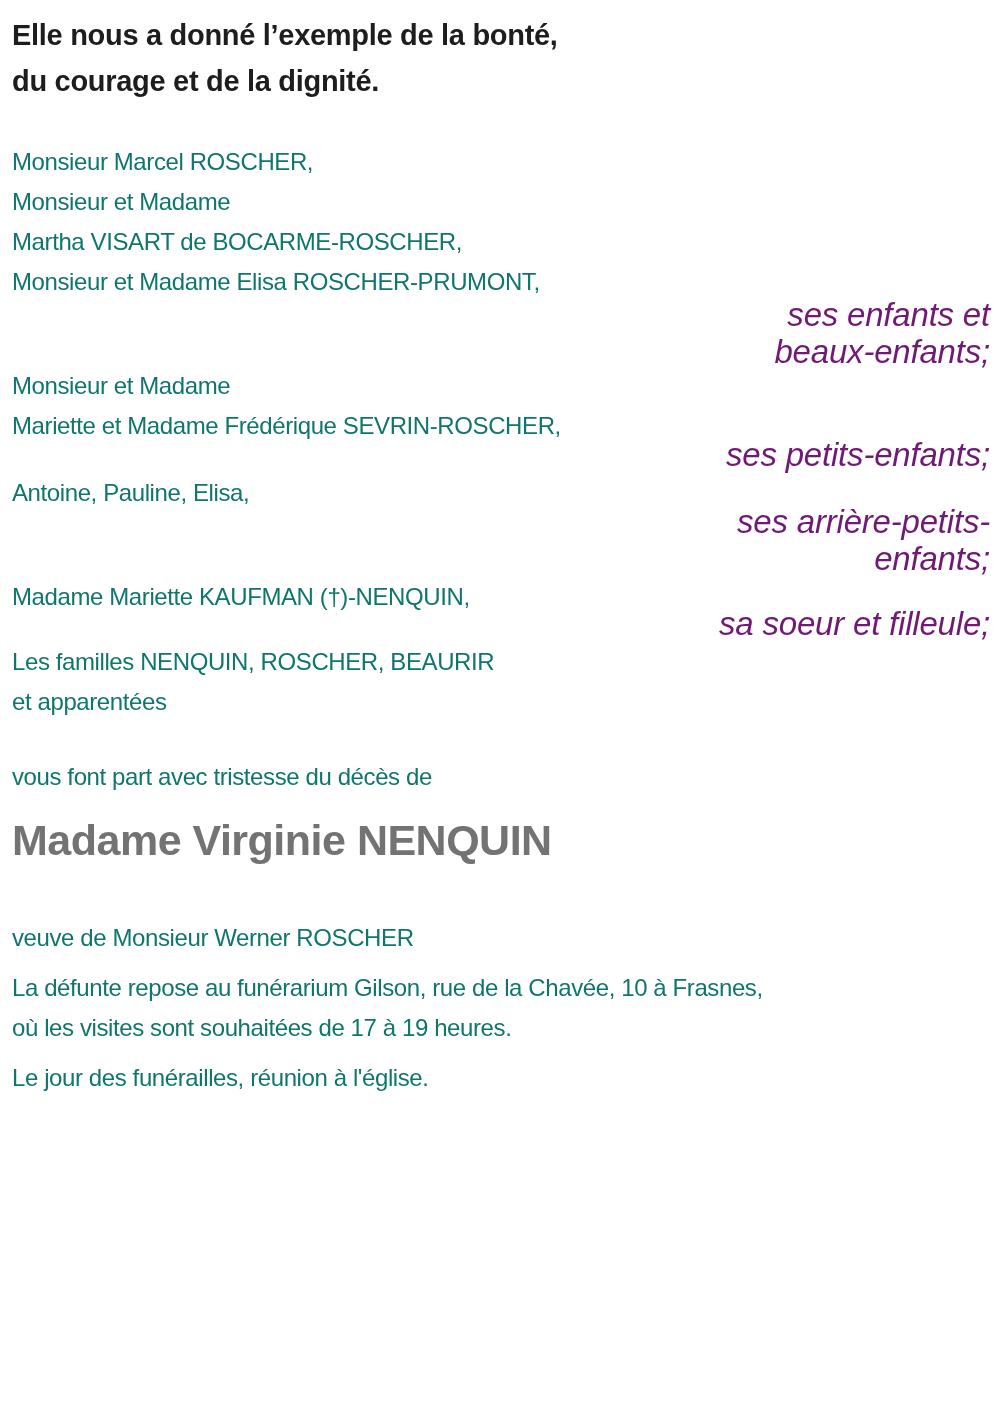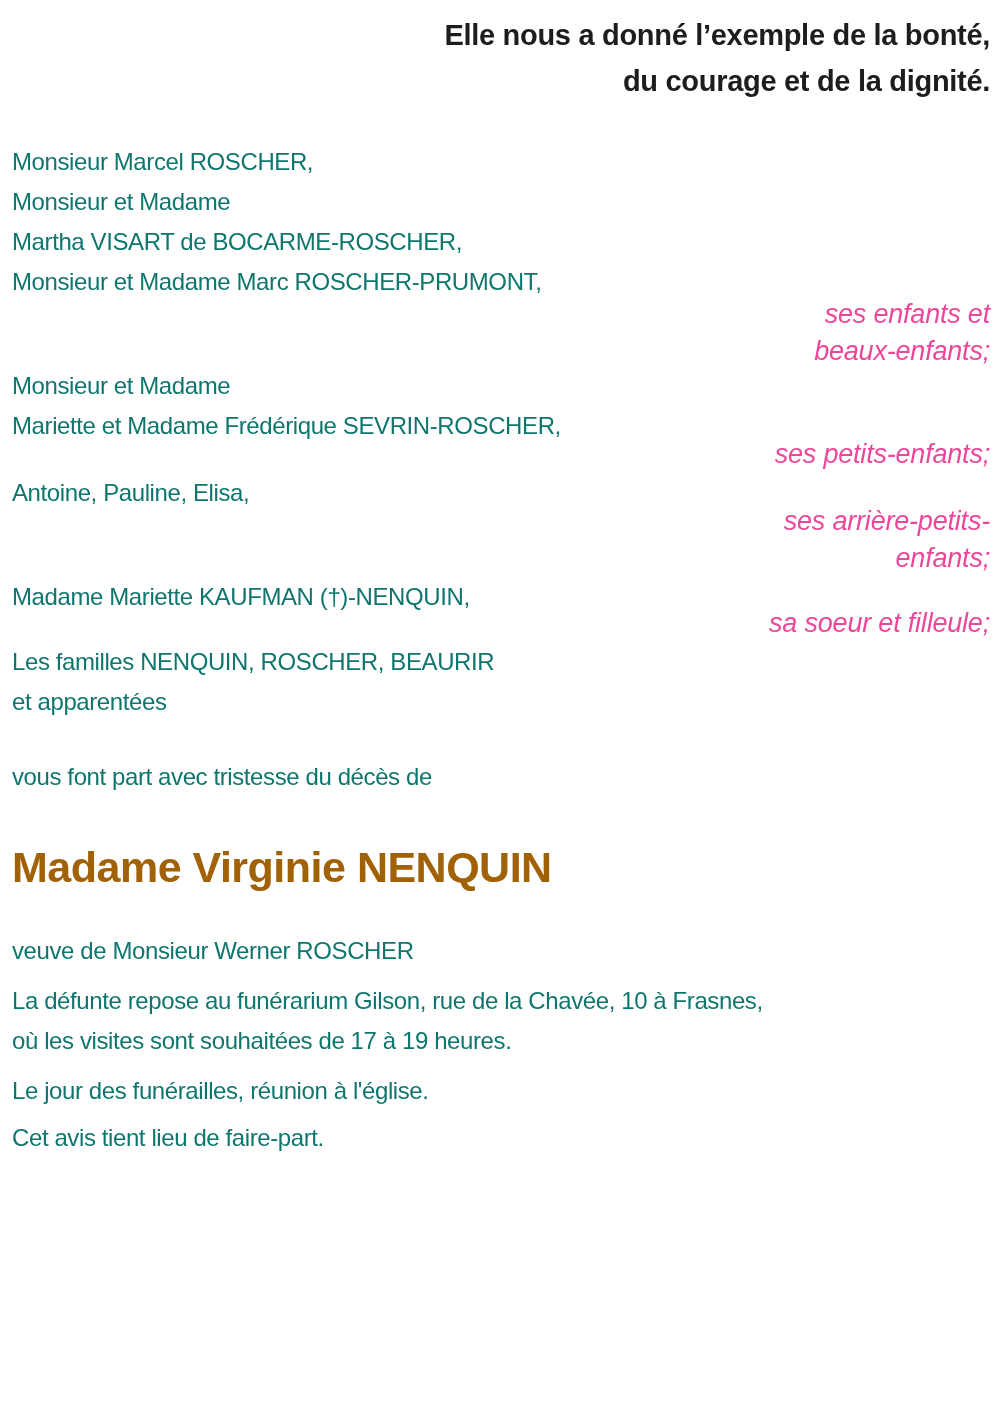--- a/index.html
+++ b/index.html
@@ -20,57 +20,56 @@
   }
   .epigraph {
     margin-bottom: 38px;
   }
   .epigraph-line {
     font-size: 29px;
     line-height: 46px;
     font-weight: 700;
     color: #1d1d1d;
     letter-spacing: -0.3px;
-    text-align: right;
   }
   .body-line {
     font-size: 24px;
     line-height: 40px;
     letter-spacing: -0.4px;
     color: #0f766e;
     white-space: nowrap;
   }
   .relation-block {
     text-align: right;
   }
   .relation-line {
-    font-size: 27px;
+    font-size: 33px;
     line-height: 37px;
     font-style: italic;
     letter-spacing: -0.2px;
-    color: #ec4899;
+    color: #701a75;
   }
   .rel-1 { margin-top: -6px; }
   .names-2 { margin-top: -4px; }
   .rel-2 { margin-top: -10px; }
   .rel-3 { margin-top: -10px; }
   .rel-4 { margin-top: -12px; }
   .announcement {
     margin-top: 35px;
   }
   .deceased-name {
-    margin-top: 42px;
+    margin-top: 15px;
     font-size: 43px;
     line-height: 56px;
     font-weight: 700;
-    color: #a16207;
+    color: #737373;
     letter-spacing: -0.5px;
   }
   .widow-line {
-    margin-top: 36px;
+    margin-top: 50px;
   }
   .paragraph {
     margin-top: 10px;
   }
   .paragraph.first {
     margin-top: 38px;
   }
   .paragraph.last {
     margin-top: 7px;
   }
@@ -84,21 +83,21 @@
     <div class="epigraph-line">Elle nous a donné l’exemple de la bonté,</div>
     <div class="epigraph-line">du courage et de la dignité.</div>
   </div>
 
   <div>
 
     <div>
       <div class="body-line">Monsieur Marcel ROSCHER,</div>
       <div class="body-line">Monsieur et Madame</div>
       <div class="body-line">Martha VISART de BOCARME-ROSCHER,</div>
-      <div class="body-line">Monsieur et Madame Marc ROSCHER-PRUMONT,</div>
+      <div class="body-line">Monsieur et Madame Elisa ROSCHER-PRUMONT,</div>
     </div>
 
     <div class="relation-block rel-1">
       <div class="relation-line">ses enfants et</div>
       <div class="relation-line">beaux-enfants;</div>
     </div>
 
     <div class="names-2">
       <div class="body-line">Monsieur et Madame</div>
       <div class="body-line">Mariette et Madame Frédérique SEVRIN-ROSCHER,</div>
@@ -146,17 +145,14 @@
 
   <div class="paragraph">
     <div class="body-line">La défunte repose au funérarium Gilson, rue de la Chavée, 10 à Frasnes,</div>
     <div class="body-line">où les visites sont souhaitées de 17 à 19 heures.</div>
   </div>
 
   <div class="paragraph">
     <div class="body-line">Le jour des funérailles, réunion à l'église.</div>
   </div>
 
-  <div class="paragraph last">
-    <div class="body-line">Cet avis tient lieu de faire-part.</div>
-  </div>
 
 </div>
 
 </body></html>

